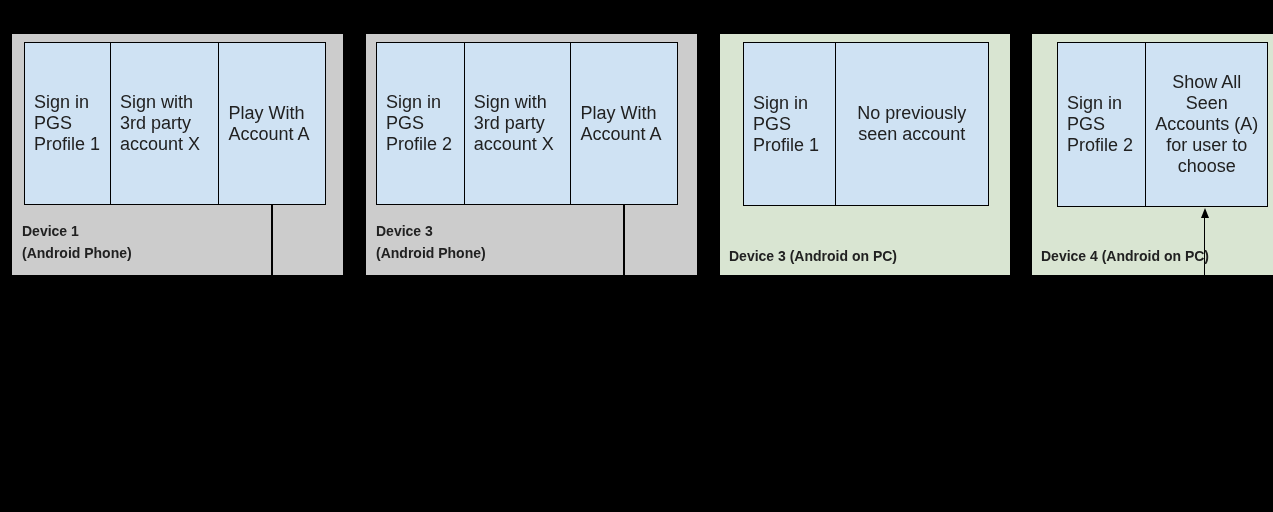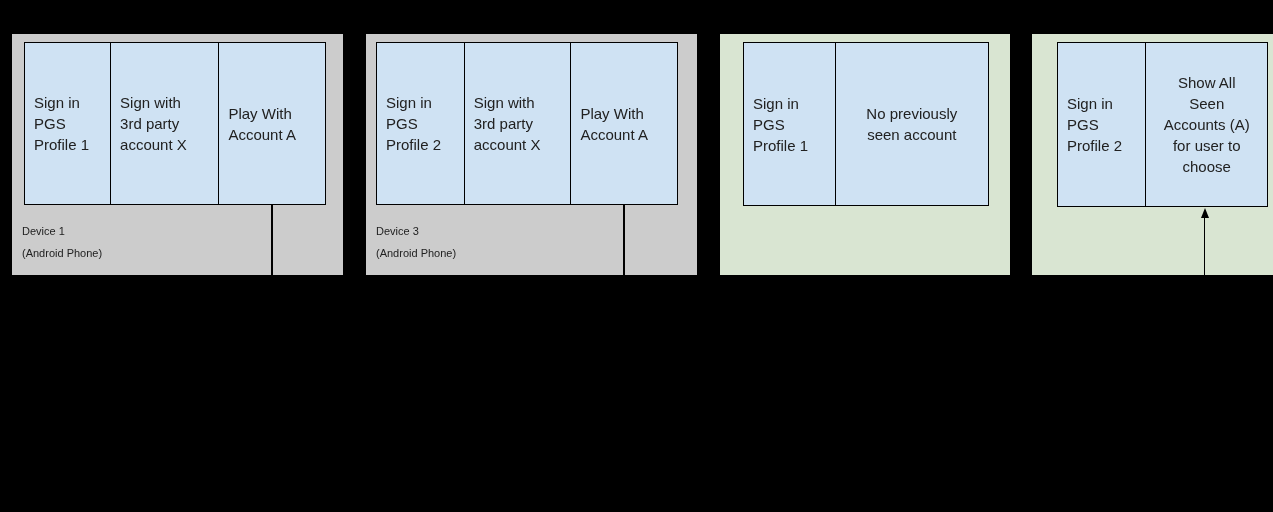--- a/index.html
+++ b/index.html
@@ -29,42 +29,43 @@
     top: 8px;
     display: flex;
     border: 1.5px solid #000000;
     box-sizing: border-box;
     background: #cfe2f3;
   }
   .screen {
     display: flex;
     align-items: center;
     box-sizing: border-box;
-    font-size: 15px;
+    font-size: 18px;
     line-height: 21px;
     white-space: pre-line;
   }
   .screen + .screen { border-left: 1.5px solid #000000; }
   .screen.left {
     justify-content: flex-start;
     text-align: left;
     padding-left: 9px;
     padding-right: 4px;
   }
   .screen.center {
     justify-content: center;
     text-align: center;
     padding: 0 4px;
   }
 
   .device-label {
     position: absolute;
-    font-size: 11px;
+    font-size: 14px;
     line-height: 22px;
     white-space: pre-line;
+    font-weight: bold;
   }
   .device.phone .device-label { left: 10px; bottom: 11px; }
   .device.pc    .device-label { left: 9px;  bottom: 8px;  }
 
   .connector {
     position: absolute;
     width: 1.5px;
     background: #000000;
   }
   .arrow {
@@ -139,32 +140,34 @@
   </div>
 
   <div class="device pc d3">
     <div class="screens">
       <div class="screen left" style="flex:86 0 0">Sign in
 PGS
 Profile 1</div>
       <div class="screen center" style="flex:160 0 0">No previously
 seen account</div>
     </div>
+    <div class="device-label">Device 3 (Android on PC)</div>
   </div>
 
   <div class="device pc d4">
     <div class="screens">
       <div class="screen left" style="flex:84 0 0">Sign in
 PGS
 Profile 2</div>
       <div class="screen center" style="flex:127 0 0">Show All
 Seen
 Accounts (A)
 for user to
 choose</div>
     </div>
     <div class="arrow">
       <div class="head"></div>
       <div class="shaft"></div>
     </div>
+    <div class="device-label">Device 4 (Android on PC)</div>
   </div>
 
 </div>
 
 </body></html>

